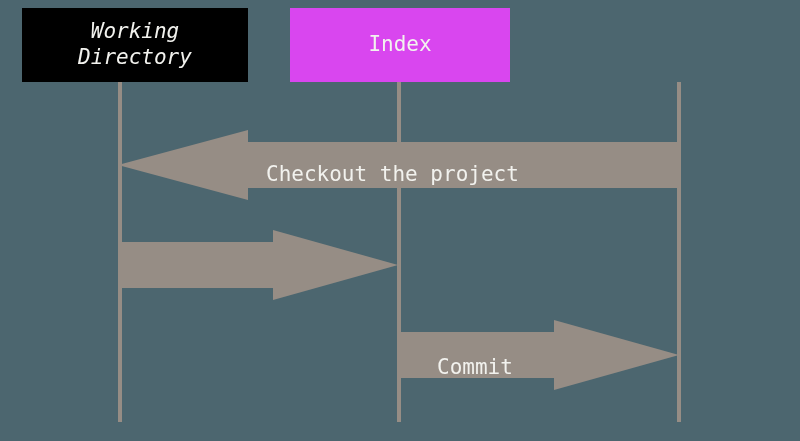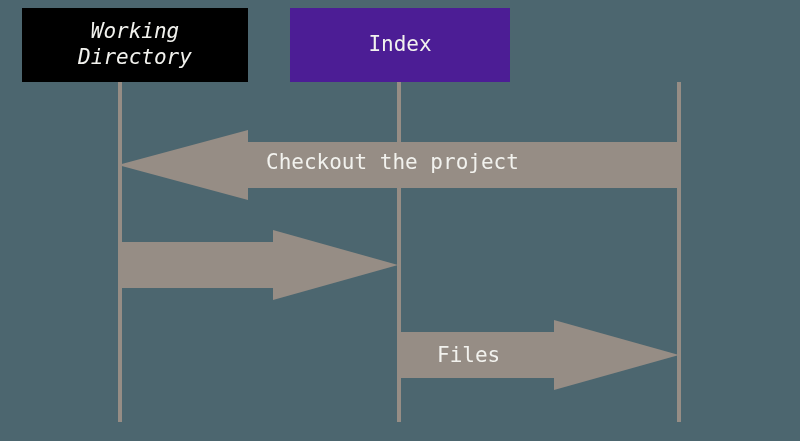--- a/index.html
+++ b/index.html
@@ -48,21 +48,21 @@
   .node.working {
     left: 22px;
     width: 226px;
     background: #000000;
     color: #f2f2ee;
     font-style: italic;
   }
   .node.index {
     left: 290px;
     width: 220px;
-    background: #4c1d95;
+    background: #d946ef;
     color: #f2f2ee;
   }
   .node.head {
     left: 567px;
     width: 224px;
     background: #efeee8;
     color: #4a4340;
     font-family: "Liberation Sans", sans-serif;
     font-size: 23px;
   }
@@ -72,20 +72,21 @@
   .arrow {
     position: absolute;
   }
   .arrow svg { display: block; }
   .arrow-label {
     position: absolute;
     color: #f2f2ee;
     font-size: 21px;
     white-space: nowrap;
     line-height: 1;
+    margin-top: 12px;
   }
   
   #arrow-checkout { left: 118px; top: 128px; width: 560px; height: 74px; }
   #label-checkout { left: 266px; top: 152px; }
   
   #arrow-stage { left: 118px; top: 228px; width: 280px; height: 74px; }
   #label-stage { left: 131px; top: 254px; }
   
   #arrow-commit { left: 398px; top: 318px; width: 281px; height: 74px; }
   #label-commit { left: 437px; top: 345px; }
@@ -120,15 +121,15 @@
     <svg width="280" height="74" viewBox="0 0 280 74">
       <polygon points="280,37 155,2 155,14 0,14 0,60 155,60 155,72" fill="#968d85"></polygon>
     </svg>
   </div>
 
   <div class="arrow" id="arrow-commit">
     <svg width="281" height="74" viewBox="0 0 281 74">
       <polygon points="281,37 156,2 156,14 0,14 0,60 156,60 156,72" fill="#968d85"></polygon>
     </svg>
   </div>
-  <div class="arrow-label" id="label-commit">Files</div>
+  <div class="arrow-label" id="label-commit">Commit</div>
 
 </div>
 
 </body></html>

